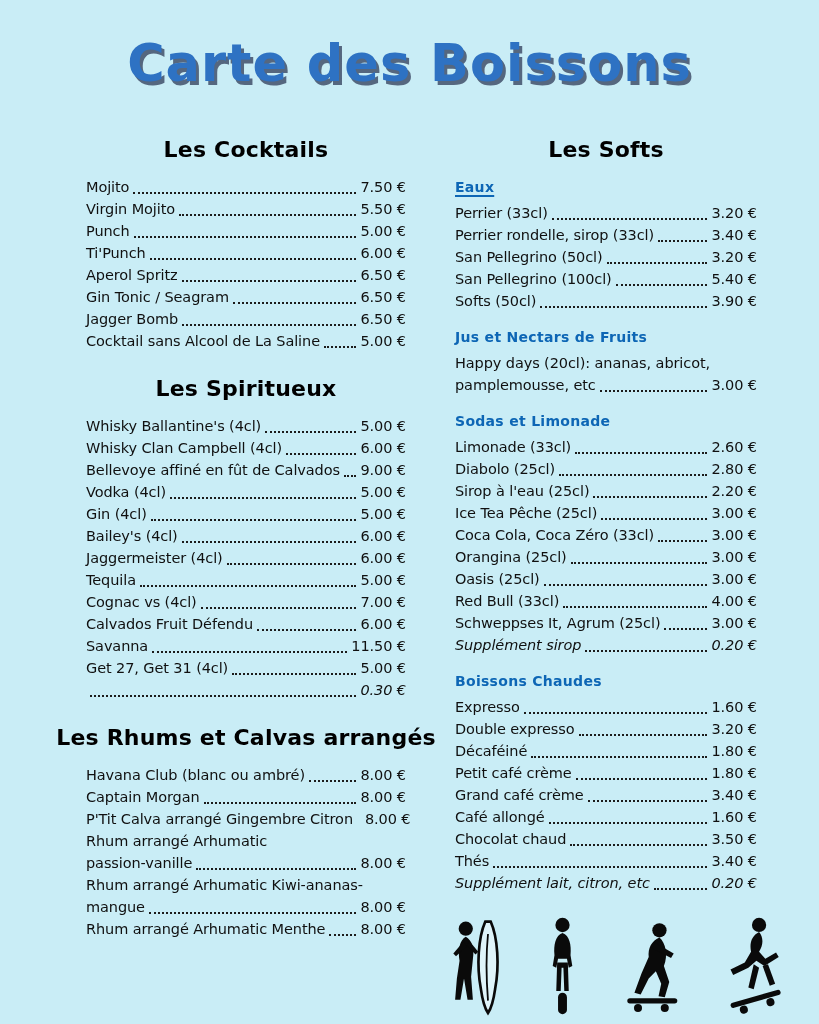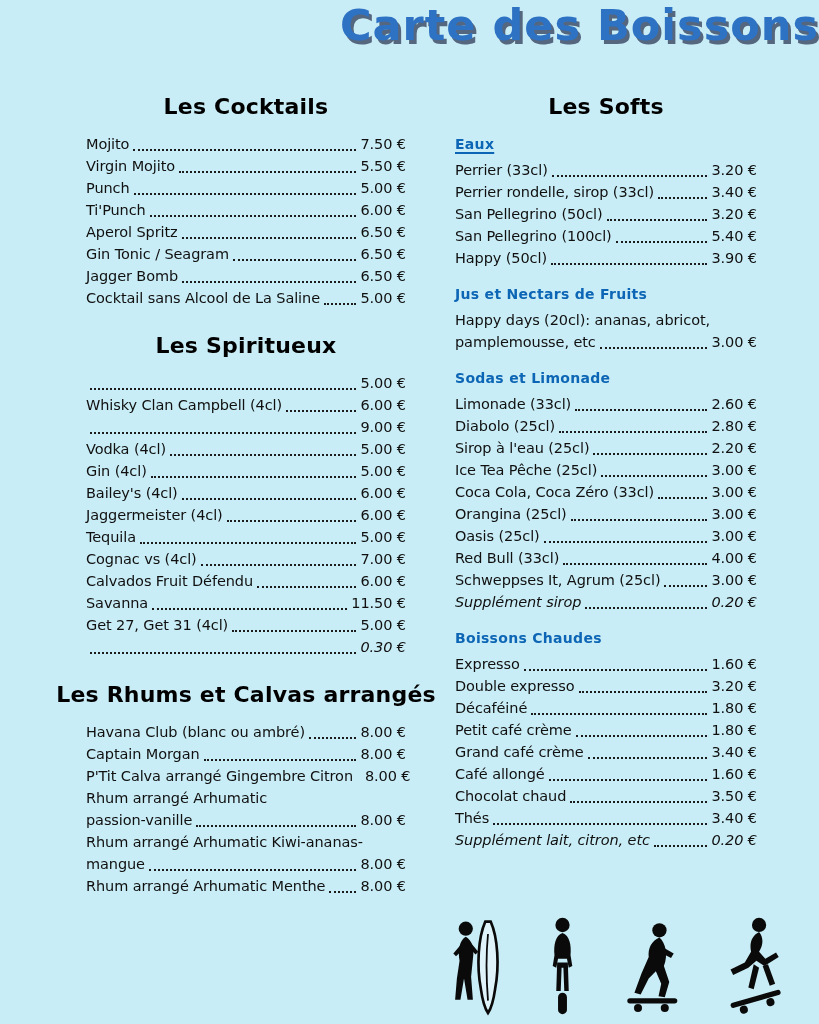--- a/index.html
+++ b/index.html
@@ -5,22 +5,23 @@
   * { margin: 0; padding: 0; box-sizing: border-box; }
   html, body { width: 819px; height: 1024px; }
   body {
     background: var(--c-bg, #c9edf6);
     font-family: "DejaVu Sans", "Liberation Sans", sans-serif;
     color: var(--c-text, #101010);
     position: relative;
     overflow: hidden;
   }
   .title {
-    text-align: right;
-    font-size: 43px;
+    margin-top: 34px;
+    text-align: center;
+    font-size: 51px;
     font-weight: bold;
     letter-spacing: 1px;
     color: var(--c-title, #2e72c3);
     text-shadow: 3px 4px 0 var(--c-title-shadow, #55677f);
   }
   .columns {
     display: flex;
     justify-content: space-between;
     padding: 28px 62px 0 86px;
   }
@@ -137,33 +138,35 @@
             <span class="pr">5.00 €</span>
           </div>
         </div>
       </section>
       <section class="menu-section">
         <div class="heading main">
           <span>Les Spiritueux</span>
         </div>
         <div class="menu-item">
           <div class="row">
+            <span class="nm">Whisky Ballantine's (4cl)</span>
             <span class="dots"></span>
             <span class="pr">5.00 €</span>
           </div>
         </div>
         <div class="menu-item">
           <div class="row">
             <span class="nm">Whisky Clan Campbell (4cl)</span>
             <span class="dots"></span>
             <span class="pr">6.00 €</span>
           </div>
         </div>
         <div class="menu-item">
           <div class="row">
+            <span class="nm">Bellevoye affiné en fût de Calvados</span>
             <span class="dots"></span>
             <span class="pr">9.00 €</span>
           </div>
         </div>
         <div class="menu-item">
           <div class="row">
             <span class="nm">Vodka (4cl)</span>
             <span class="dots"></span>
             <span class="pr">5.00 €</span>
           </div>
@@ -314,21 +317,21 @@
         </div>
         <div class="menu-item">
           <div class="row">
             <span class="nm">San Pellegrino (100cl)</span>
             <span class="dots"></span>
             <span class="pr">5.40 €</span>
           </div>
         </div>
         <div class="menu-item">
           <div class="row">
-            <span class="nm">Happy (50cl)</span>
+            <span class="nm">Softs (50cl)</span>
             <span class="dots"></span>
             <span class="pr">3.90 €</span>
           </div>
         </div>
       </section>
       <section class="menu-section">
         <div class="heading sub">
           <span>Jus et Nectars de Fruits</span>
         </div>
         <div class="menu-item">

